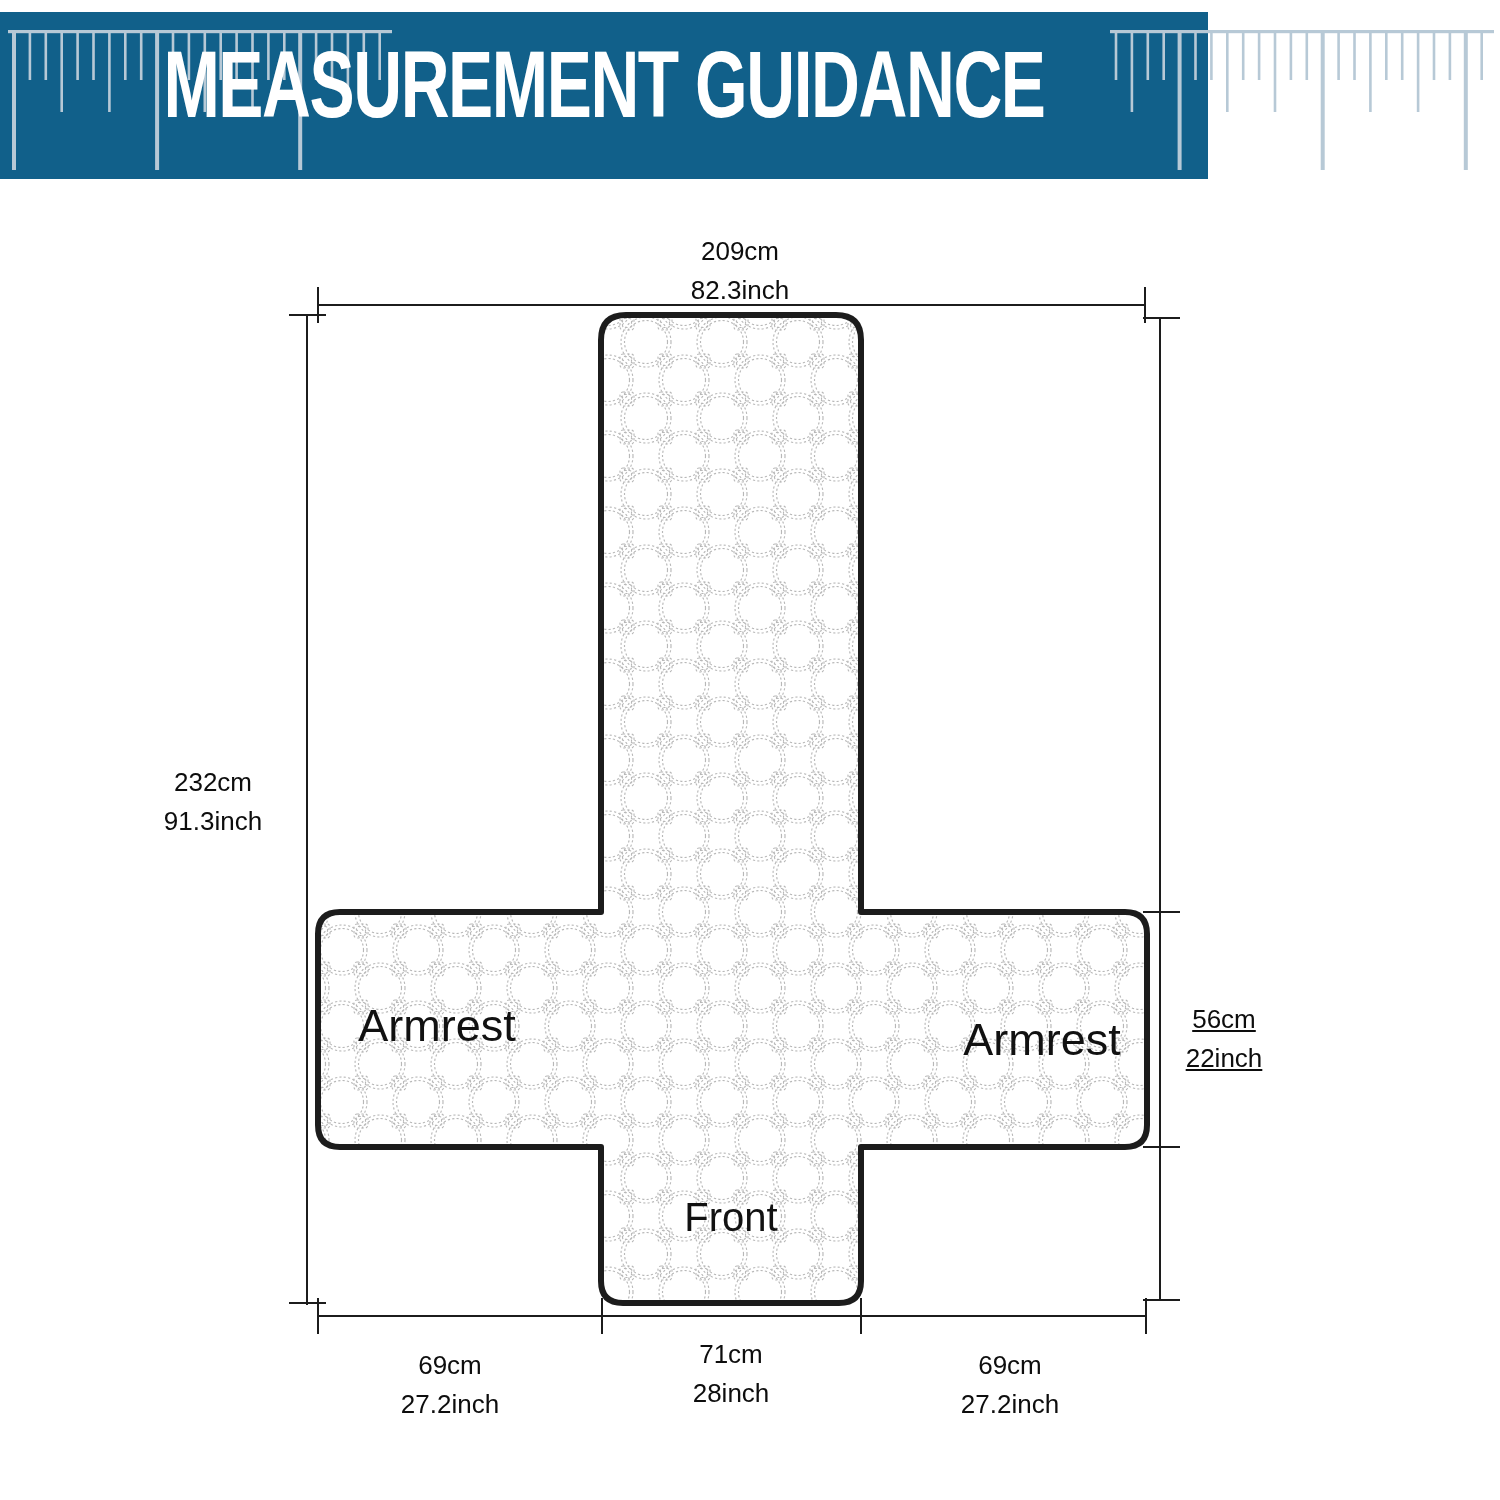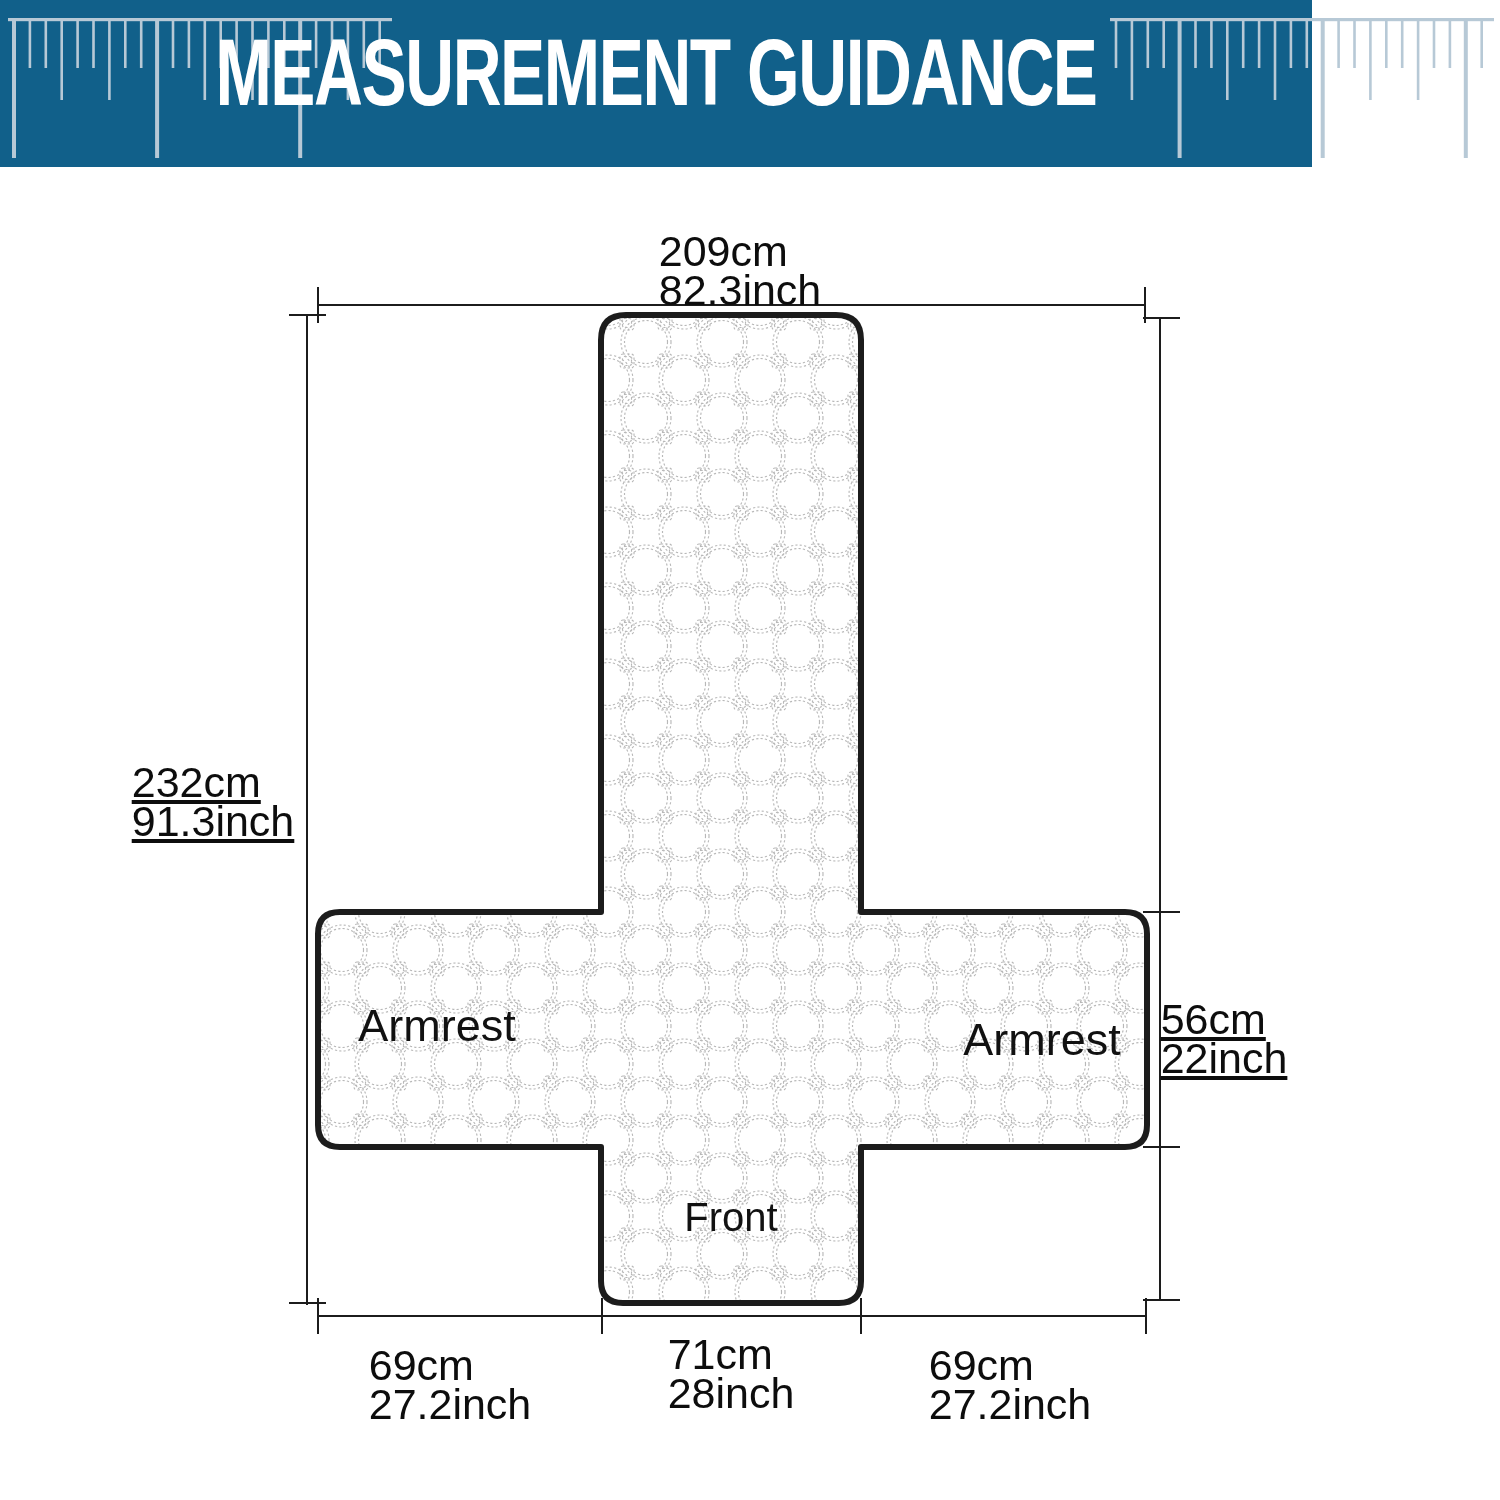--- a/index.html
+++ b/index.html
@@ -7,39 +7,39 @@
     --tick:#B7C9D6;
     --outline:#1C1C1C;
     --quilt:#B8B8B8;
   }
   html,body{margin:0;padding:0;background:#ffffff;}
   .page{
     position:relative;width:1500px;height:1500px;overflow:hidden;
     background:#ffffff;font-family:"Liberation Sans","DejaVu Sans",sans-serif;
   }
   .banner{
-    position:absolute;left:0;top:0;width:1312px;height:167px;
+    position:absolute;left:0;top:12px;width:1208px;height:167px;
     background:var(--banner);
   }
   .ruler{position:absolute;top:0;z-index:1;}
   .ruler-left{left:8px;}
   .ruler-right{left:1110px;}
   .banner-title{
     position:absolute;left:50%;top:26px;z-index:3;margin:0;
     transform:translateX(-50%) scaleX(0.72);transform-origin:center top;
     font-size:94px;line-height:1;font-weight:800;letter-spacing:-2px;
     color:#ffffff;white-space:nowrap;
   }
   .diagram-svg{position:absolute;left:0;top:0;}
   .cover-path{fill:url(#quilt);stroke:var(--outline);stroke-width:6;stroke-linejoin:round;}
   .quilt-g{fill:none;stroke:var(--quilt);stroke-width:1.15;stroke-dasharray:2.2 2.2;}
   .dl{stroke:var(--outline);stroke-width:2;}
   .dim{
-    position:absolute;transform:translateX(-50%);text-align:left;
-    font-size:43px;line-height:39px;color:#0d0d0d;white-space:nowrap;
+    position:absolute;transform:translateX(-50%);text-align:center;
+    font-size:26px;line-height:39px;color:#0d0d0d;white-space:nowrap;
   }
   .part{
     position:absolute;transform:translate(-50%,-50%);
     font-weight:normal;font-size:45px;color:#111111;white-space:nowrap;
   }
   .part-front{font-size:40px;}
 </style>
 </head>
 <body>
 
@@ -167,21 +167,21 @@
 
   <div class="part" style="left:437px;top:1026px;">Armrest</div>
   <div class="part" style="left:1042px;top:1040px;">Armrest</div>
   <div class="part part-front" style="left:731px;top:1217px;">Front</div>
 
   <div class="dim" style="left:740px;top:232px;">
     <div>209cm</div>
     <div>82.3inch</div>
   </div>
 
-  <div class="dim" style="left:213px;top:763px;text-decoration:underline;">
+  <div class="dim" style="left:213px;top:763px;">
     <div>232cm</div>
     <div>91.3inch</div>
   </div>
 
 
   <div class="dim" style="left:1224px;top:1000px;text-decoration:underline;">
     <div>56cm</div>
     <div>22inch</div>
   </div>
 

